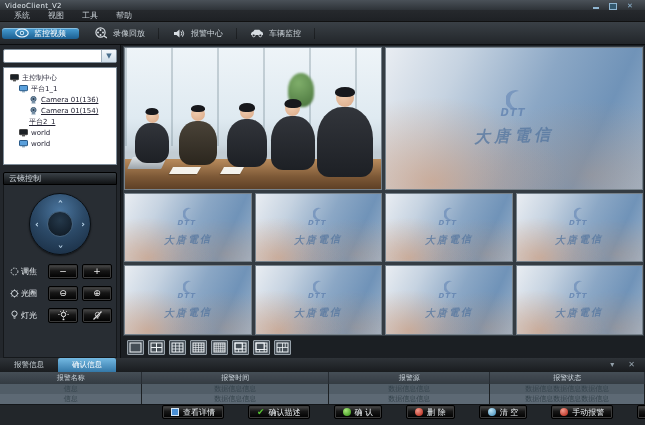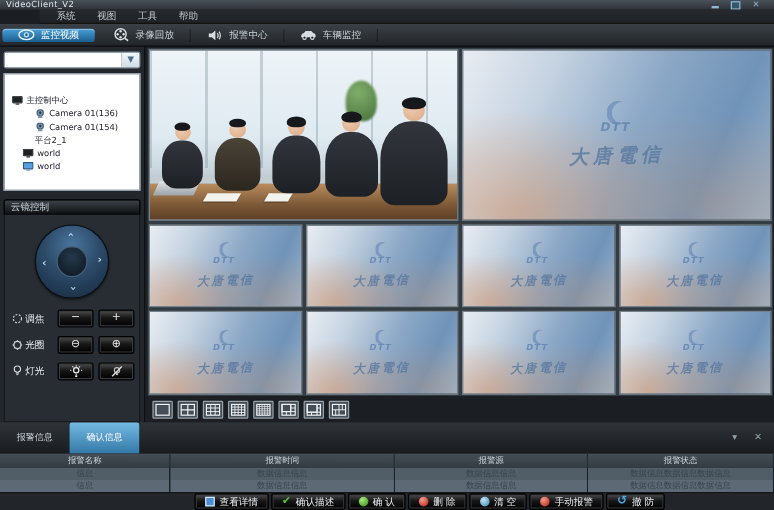--- a/index.html
+++ b/index.html
@@ -14,21 +14,21 @@
   .title-text { font-size:7px; color:#dfe7ec; letter-spacing:.3px; }
   .win-controls { margin-left:auto; display:flex; gap:9px; align-items:center; padding-right:6px; }
   .win-btn { width:8px; height:7px; display:flex; align-items:center; justify-content:center;
     color:#8fb6d2; font-size:7px; line-height:7px; cursor:pointer; }
   .win-btn.min::before { content:""; width:6px; height:2px; background:#8fb6d2; margin-top:3px;}
   .win-btn.max::before { content:""; width:6px; height:5px; border:1px solid #8fb6d2; background:#33586e;}
   .win-btn.cls { font-weight:bold; }
 
   
   .menubar { height:12px; background:linear-gradient(#26292d,#1e2125);
-    display:flex; align-items:center; gap:2px; padding:0 6px; border-bottom:1px solid #111;margin-left:33px; }
+    display:flex; align-items:center; gap:2px; padding:0 6px; border-bottom:1px solid #111; }
   .menu-item { font-size:8px; color:#c3cad0; padding:0 8px; cursor:pointer; }
 
   
   .tabbar { height:23px; background:linear-gradient(#3a4046,#22262a);
     display:flex; align-items:center; border-bottom:1px solid #0b0d0f; }
   .nav-tab { display:flex; align-items:center; gap:5px; padding:0 13px; margin:2px 0;
     border-right:1px solid rgba(0,0,0,.35); cursor:pointer; }
   .nav-tab .lbl { font-size:8px; color:#c9d1d7; }
   .nav-tab.active { background:linear-gradient(#49a0d6,#1b5e90);
     border-radius:3px; margin:2px 2px; border-right:none;
@@ -44,23 +44,23 @@
   .dropdown { height:14px; background:#fff; border:1px solid #7f8d99; border-radius:2px;
     display:flex; cursor:pointer; }
   .dropdown .val { flex:1; font-size:7px; color:#333; padding:2px 3px; }
   .dropdown .arrow-btn { width:15px; background:linear-gradient(#f4f8fb,#cfdde8);
     border-left:1px solid #9fb0bc; display:flex; align-items:center; justify-content:center;
     color:#4a6e8c; font-size:7px; border-radius:0 1px 1px 0; }
 
   .tree-box { margin-top:4px; height:98px; background:#fff; border:1px solid #7f8d99;
     font-size:7px; color:#223; padding:4px 2px; overflow:hidden; }
   .tree-item { display:flex; align-items:center; gap:3px; height:11px; cursor:pointer; white-space:nowrap; }
-  .tree-item.lvl0 { padding-left:4px;margin-top:12px; }
+  .tree-item.lvl0 { padding-left:4px; }
   .tree-item.lvl1 { padding-left:13px; }
-  .tree-item.lvl2 { padding-left:23px; }
+  .tree-item.lvl2 { padding-left:23px;text-decoration:underline; }
   .tree-ico { width:9px; height:8px; flex:0 0 9px; }
 
   .ptz-header { margin-top:7px; height:13px; background:linear-gradient(#3a4147,#101214);
     border:1px solid #000; border-radius:2px 2px 0 0; display:flex; align-items:center;
     padding:0 5px; font-size:8px; color:#ccd3d9; }
   .ptz-body { flex:1; background:#282d33; border:1px solid #15181b; border-top:none; padding:6px 4px; }
 
   .pad { width:62px; height:62px; border-radius:50%; margin:2px auto 8px auto; position:relative;
     background:radial-gradient(circle at 50% 28%, #4a759e 0%, #2c4a68 45%, #16283c 100%);
     border:1px solid #0a0f14; box-shadow:0 1px 2px rgba(0,0,0,.6); }
@@ -121,39 +121,39 @@
     margin:0 auto; }
   .person .hair { position:absolute; top:-2px; left:50%; transform:translateX(-50%);
     border-radius:50% 50% 40% 40%; background:#17181c; }
 
   .layout-bar { height:22px; display:flex; align-items:center; gap:4px; padding-left:6px; }
   .lay-btn { width:17px; height:15px; background:#454e56; border:1px solid #98a2aa;
     display:flex; align-items:center; justify-content:center; cursor:pointer; border-radius:1px; }
 
   
   .alarm { flex:0 0 67px; display:flex; flex-direction:column; background:#22262a; }
-  .alarm-tabs { height:26px; background:linear-gradient(#2e3338,#191c1f);
+  .alarm-tabs { height:14px; background:linear-gradient(#2e3338,#191c1f);
     display:flex; align-items:stretch; }
   .alarm-tab { width:58px; display:flex; align-items:center; justify-content:center;
     font-size:7.5px; color:#ccd4da; cursor:pointer; }
   .alarm-tab.blue { background:linear-gradient(#74b9e2,#3478a8); color:#fff;
     border-radius:2px 2px 0 0; }
   .alarm-tabs .spacer { flex:1; }
   .panel-ctl { display:flex; align-items:center; gap:14px; padding-right:10px; }
   .panel-ctl span { color:#93a0aa; font-size:8px; cursor:pointer; line-height:8px; }
 
   table.alarm-table { width:100%; border-collapse:collapse; table-layout:fixed; }
   .alarm-table th { height:12px; background:linear-gradient(#454e56,#333b42);
     font-size:7px; font-weight:normal; color:#cdd6dd; border-right:1px solid #272d33;margin-top:25px; }
   .alarm-table td { height:10px; font-size:7px; text-align:center; color:#36444d;
     border-right:1px solid rgba(0,0,0,.15); overflow:hidden; white-space:nowrap; }
   tr.r0 td { background:#515d67; }
   tr.r1 td { background:#5d6974; }
 
-  .action-bar { flex:1; display:flex; align-items:flex-end; gap:2px; padding-left:162px;
+  .action-bar { flex:1; display:flex; align-items:flex-start; gap:24px; padding-left:162px;
     background:#22262a; border-top:1px solid #14171a; }
   .act-btn { height:14px; display:flex; align-items:center; gap:4px; padding:0 8px;
     border-radius:2px; border:1px solid #000; background:linear-gradient(#4d4d4d,#161616 45%,#000);
     box-shadow:inset 0 0 0 1px #3a3a3a; color:#ecf0f3; font-size:8px; cursor:pointer; white-space:nowrap; }
   .dot { width:8px; height:8px; border-radius:50%; flex:0 0 8px; }
   .dot.green { background:radial-gradient(circle at 35% 30%, #a8e87a, #2e8a10); }
   .dot.red   { background:radial-gradient(circle at 35% 30%, #f49a8c, #b01f10); }
   .dot.cyan  { background:radial-gradient(circle at 35% 30%, #bfe4f5, #3a88b8); }
   .sq-blue { width:8px; height:8px; background:#4a8fd4; border:1px solid #d6e6f4; flex:0 0 8px; }
   .glyph-check { color:#58c832; font-size:9px; font-weight:bold; }
@@ -233,20 +233,27 @@
         <span class="arrow-btn">▼</span>
       </div>
 
       <div class="tree-box">
         <div class="tree-item lvl0">
           <svg class="tree-ico" viewBox="0 0 9 8">
               <rect x="0.5" y="0.5" width="8" height="5.2" rx="0.6" fill="#1c2126" stroke="#444"></rect>
               <rect x="3" y="6" width="3" height="1.4" fill="#555"></rect>
             </svg>
           <span>主控制中心</span>
+        </div>
+        <div class="tree-item lvl1">
+          <svg class="tree-ico" viewBox="0 0 9 8">
+              <rect x="0.5" y="0.5" width="8" height="5.2" rx="0.6" fill="#5aa0dc" stroke="#2a5a88"></rect>
+              <rect x="3" y="6" width="3" height="1.4" fill="#8aa6bc"></rect>
+            </svg>
+          <span>平台1_1</span>
         </div>
         <div class="tree-item lvl2">
           <svg class="tree-ico" viewBox="0 0 9 8">
               <circle cx="4.5" cy="3" r="2.6" fill="#7d96ab" stroke="#46607a"></circle>
               <circle cx="4.5" cy="3" r="1" fill="#23374a"></circle>
               <path d="M3 5.5 L2.4 7.4 H6.6 L6 5.5" fill="#7d96ab"></path>
             </svg>
           <span>Camera 01(136)</span>
         </div>
         <div class="tree-item lvl2">

